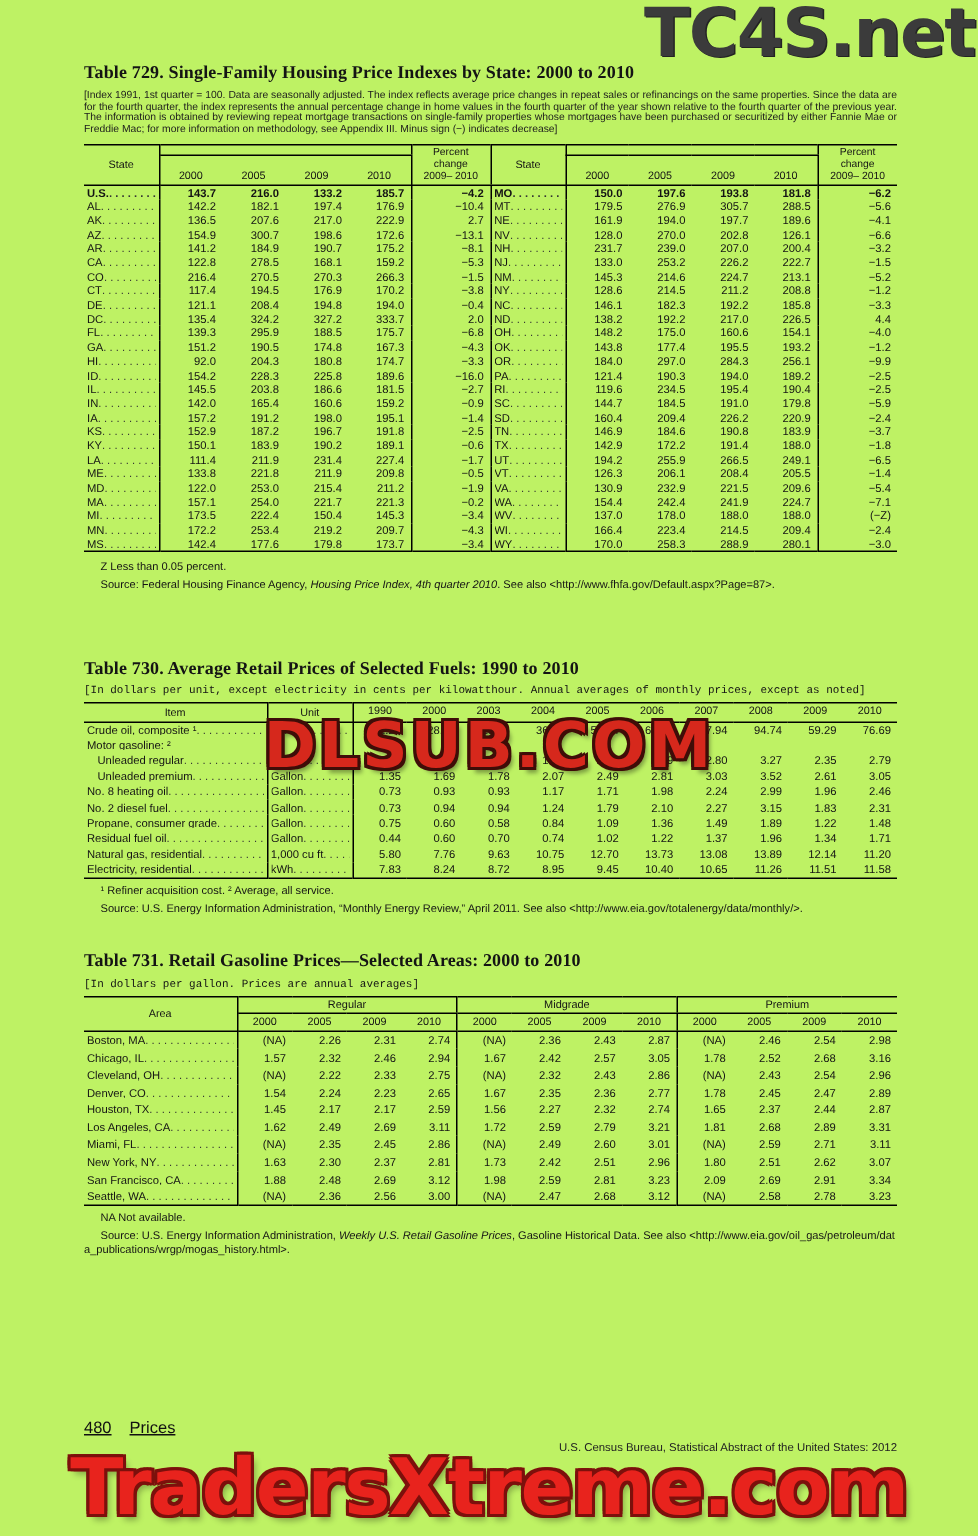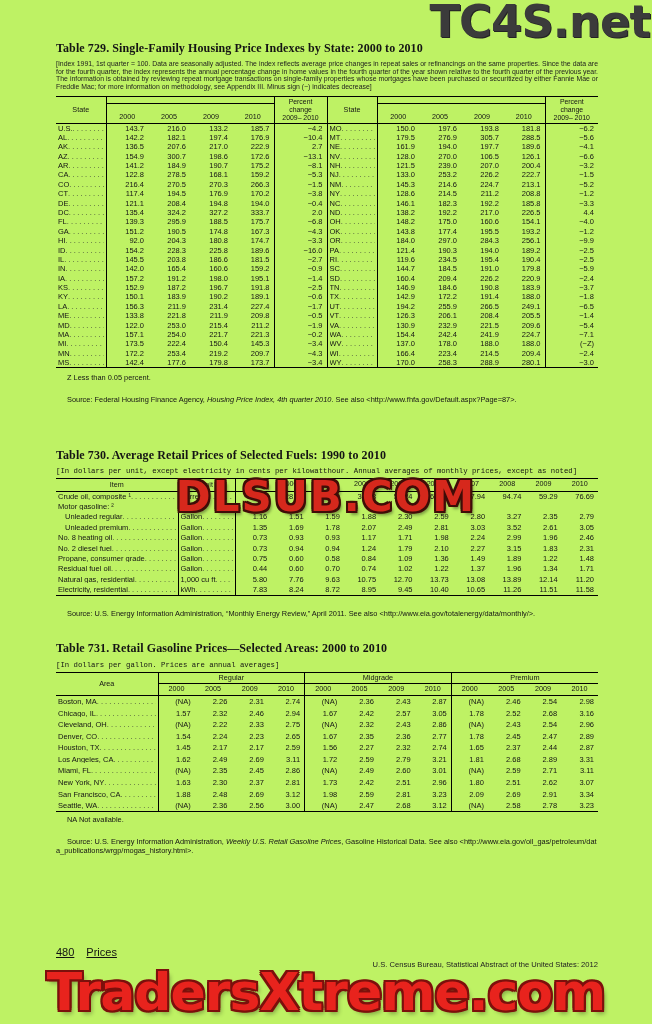--- a/index.html
+++ b/index.html
@@ -13,21 +13,21 @@
   
   .tbl-title{
     font-family:"Liberation Serif", serif; font-weight:bold;
     font-size:12px; line-height:1.12; margin:0 0 5px 0; letter-spacing:.1px;
   }
   .headnote{
     font-size:6.9px; line-height:7.5px; text-align:justify; margin:0 0 6px 0; color:#1c1c1c;
   }
   .bracket{font-size:7.3px; margin:0 0 3px 0;font-family:Liberation Mono, monospace;}
   .note{font-size:7.4px; margin:3px 0 0 0; text-indent:11px;}
-  .source{font-size:7.4px; margin:14px 0 0 0; text-indent:11px; word-break:break-all; line-height:1.18;}
+  .source{font-size:7.4px; margin:4px 0 0 0; text-indent:11px; word-break:break-all; line-height:1.18;}
   .source i{font-style:italic;}
 
   
   .tbl{
     width:100%; border-collapse:collapse; table-layout:fixed;
     border-top:1.6px solid #000; border-bottom:1.1px solid #000;
     margin:0;
   }
   .tbl thead th{border-bottom:1px solid #000; font-weight:normal;}
   .hc{font-size:7.2px; text-align:center; vertical-align:middle; padding:1px 2px; line-height:1.15;}
@@ -40,21 +40,21 @@
   .cell{font-size:7.5px; padding:0 2px; line-height:1; vertical-align:middle; overflow:hidden;}
   .num{text-align:right; padding-right:4px;}
   .leader{display:flex; overflow:hidden; white-space:nowrap; align-items:baseline;}
   .leader .lbl{white-space:nowrap;}
   .leader .dots{flex:1 1 auto; overflow:hidden; color:#333;}
   .leader .dots::after{content:" . . . . . . . . . . . . . . . . . . . . . . . . . . . . . . . . . .";}
   .ind .lbl{padding-left:7px;}
 
   .t729{margin-bottom:5px;}
   .t729 tbody tr{height:9.4px;}
-  .t729 .us-row{font-weight:normal;}
+  .t729 .us-row{font-weight:bold;}
 
   .t730{margin-top:3px;}
   .t730 tbody tr{height:10.4px;}
 
   .t731{margin-top:3px;}
   .t731 tbody tr{height:11.6px;}
   .grp{font-size:7.3px;}
 
   .sec730{margin-top:44px;}
   .sec731{margin-top:24px;}
@@ -224,21 +224,21 @@
               <td class="cell num">172.6</td>
               <td class="cell num vl">−13.1</td>
               <td class="cell state vl vr">
                 <div class="leader">
                   <span class="lbl">NV</span>
                   <span class="dots"></span>
                 </div>
               </td>
               <td class="cell num">128.0</td>
               <td class="cell num">270.0</td>
-              <td class="cell num">106.5</td>
+              <td class="cell num">202.8</td>
               <td class="cell num">126.1</td>
               <td class="cell num vl">−6.6</td>
             </tr>
             <tr>
               <td class="cell state vr">
                 <div class="leader">
                   <span class="lbl">AR</span>
                   <span class="dots"></span>
                 </div>
               </td>
@@ -246,21 +246,21 @@
               <td class="cell num">184.9</td>
               <td class="cell num">190.7</td>
               <td class="cell num">175.2</td>
               <td class="cell num vl">−8.1</td>
               <td class="cell state vl vr">
                 <div class="leader">
                   <span class="lbl">NH</span>
                   <span class="dots"></span>
                 </div>
               </td>
-              <td class="cell num">121.5</td>
+              <td class="cell num">231.7</td>
               <td class="cell num">239.0</td>
               <td class="cell num">207.0</td>
               <td class="cell num">200.4</td>
               <td class="cell num vl">−3.2</td>
             </tr>
             <tr>
               <td class="cell state vr">
                 <div class="leader">
                   <span class="lbl">CA</span>
                   <span class="dots"></span>
@@ -595,21 +595,21 @@
               <td class="cell num">188.0</td>
               <td class="cell num vl">−1.8</td>
             </tr>
             <tr>
               <td class="cell state vr">
                 <div class="leader">
                   <span class="lbl">LA</span>
                   <span class="dots"></span>
                 </div>
               </td>
-              <td class="cell num">156.3</td>
+              <td class="cell num">111.4</td>
               <td class="cell num">211.9</td>
               <td class="cell num">231.4</td>
               <td class="cell num">227.4</td>
               <td class="cell num vl">−1.7</td>
               <td class="cell state vl vr">
                 <div class="leader">
                   <span class="lbl">UT</span>
                   <span class="dots"></span>
                 </div>
               </td>
@@ -1040,20 +1040,21 @@
               <td class="cell num">9.45</td>
               <td class="cell num">10.40</td>
               <td class="cell num">10.65</td>
               <td class="cell num">11.26</td>
               <td class="cell num">11.51</td>
               <td class="cell num">11.58</td>
             </tr>
           </tbody>
       </table>
 
+      <p class="note">¹ Refiner acquisition cost. ² Average, all service.</p>
       <p class="source">Source: U.S. Energy Information Administration, “Monthly Energy Review,” April 2011. See also &lt;http://www.eia.gov/totalenergy/data/monthly/&gt;.</p>
     </section>
 
     <section class="sec731">
       <h2 class="tbl-title">Table 731. Retail Gasoline Prices—Selected Areas: 2000 to 2010</h2>
       <p class="bracket">[In dollars per gallon. Prices are annual averages]</p>
 
       <table class="tbl t731">
         <colgroup>
           <col style="width:102px">

